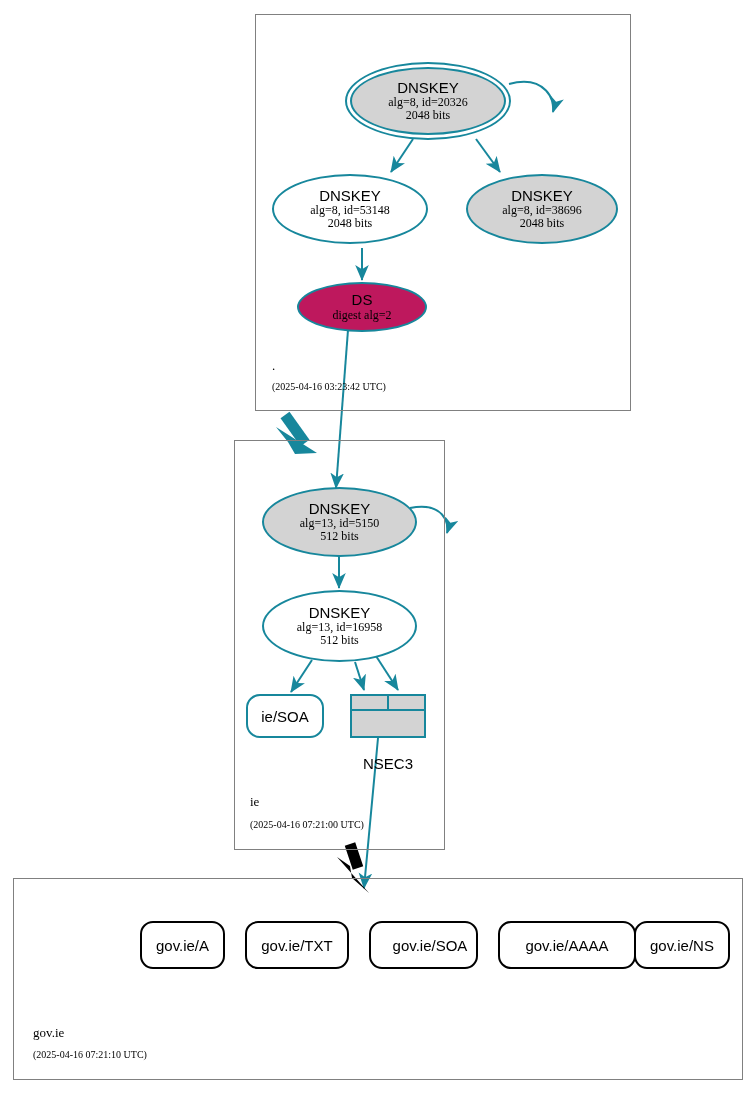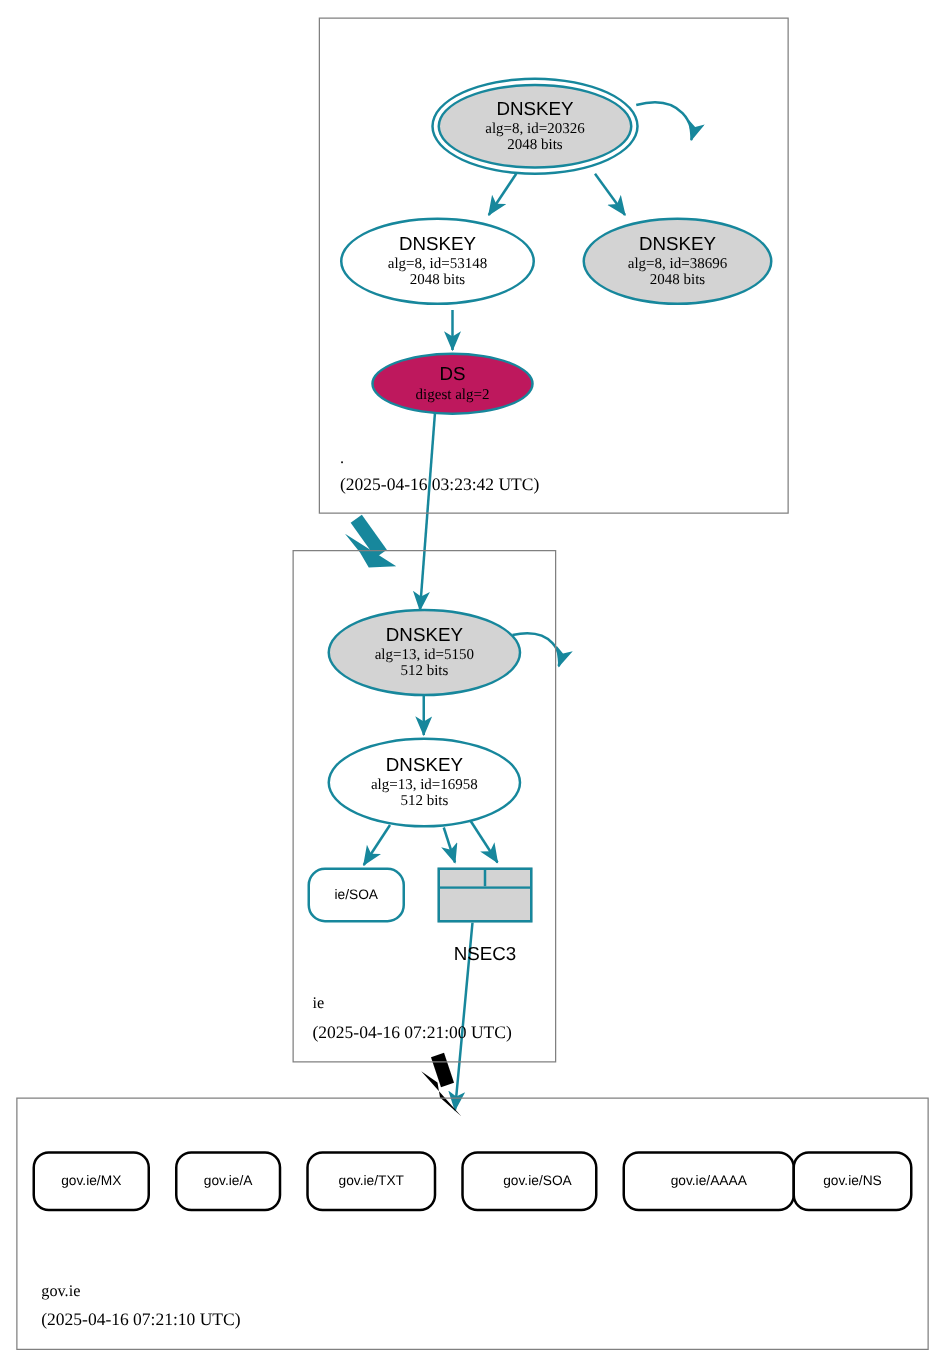--- a/index.html
+++ b/index.html
@@ -37,21 +37,21 @@
   .zone-label {
     position: absolute;
     font-family: "Liberation Serif", serif;
     font-size: 13px;
     color: #000000;
     white-space: nowrap;
   }
   .zone-time {
     position: absolute;
     font-family: "Liberation Serif", serif;
-    font-size: 14px;
+    font-size: 10px;
     color: #000000;
     white-space: nowrap;
   }
   
   .node-ellipse {
     position: absolute;
     box-sizing: border-box;
     border-radius: 50%;
     display: flex;
     flex-direction: column;
@@ -80,21 +80,21 @@
   }
   
   .node-rrect {
     position: absolute;
     box-sizing: border-box;
     display: flex;
     align-items: center;
     justify-content: center;
     text-align: center;
     font-family: "Liberation Sans", sans-serif;
-    font-size: 11px;
+    font-size: 15px;
     color: #000;
     background: #ffffff;
   }
   .rrect-teal {
     border: 2px solid #17879c;
     border-radius: 14px;
   }
   .rrect-black {
     border: 2px solid #000000;
     border-radius: 13px;
@@ -251,23 +251,20 @@
       <div class="nsec-cell"></div>
       <div class="nsec-cell"></div>
     </div>
     <div class="nsec-body">NSEC3</div>
   </div>
 
   <div class="zone" style="left:13px; top:878px; width:730px; height:202px;"></div>
   <div class="zone-label" style="left:33px; top:1025px;">gov.ie</div>
   <div class="zone-time" style="left:33px; top:1049px;">(2025-04-16 07:21:10 UTC)</div>
 
-  <div class="node-rrect rrect-black" style="left:26px; top:921px; width:94px; height:48px;">
-    <span>gov.ie/MX</span>
-  </div>
   <div class="node-rrect rrect-black" style="left:245px; top:921px; width:104px; height:48px;">
     <span>gov.ie/TXT</span>
   </div>
   <div class="node-rrect rrect-black" style="left:140px; top:921px; width:85px; height:48px;">
     <span>gov.ie/A</span>
   </div>
   <div class="node-rrect rrect-black" style="left:369px; top:921px; width:109px; height:48px;padding-left:13px;">
     <span>gov.ie/SOA</span>
   </div>
   <div class="node-rrect rrect-black" style="left:498px; top:921px; width:138px; height:48px;">

